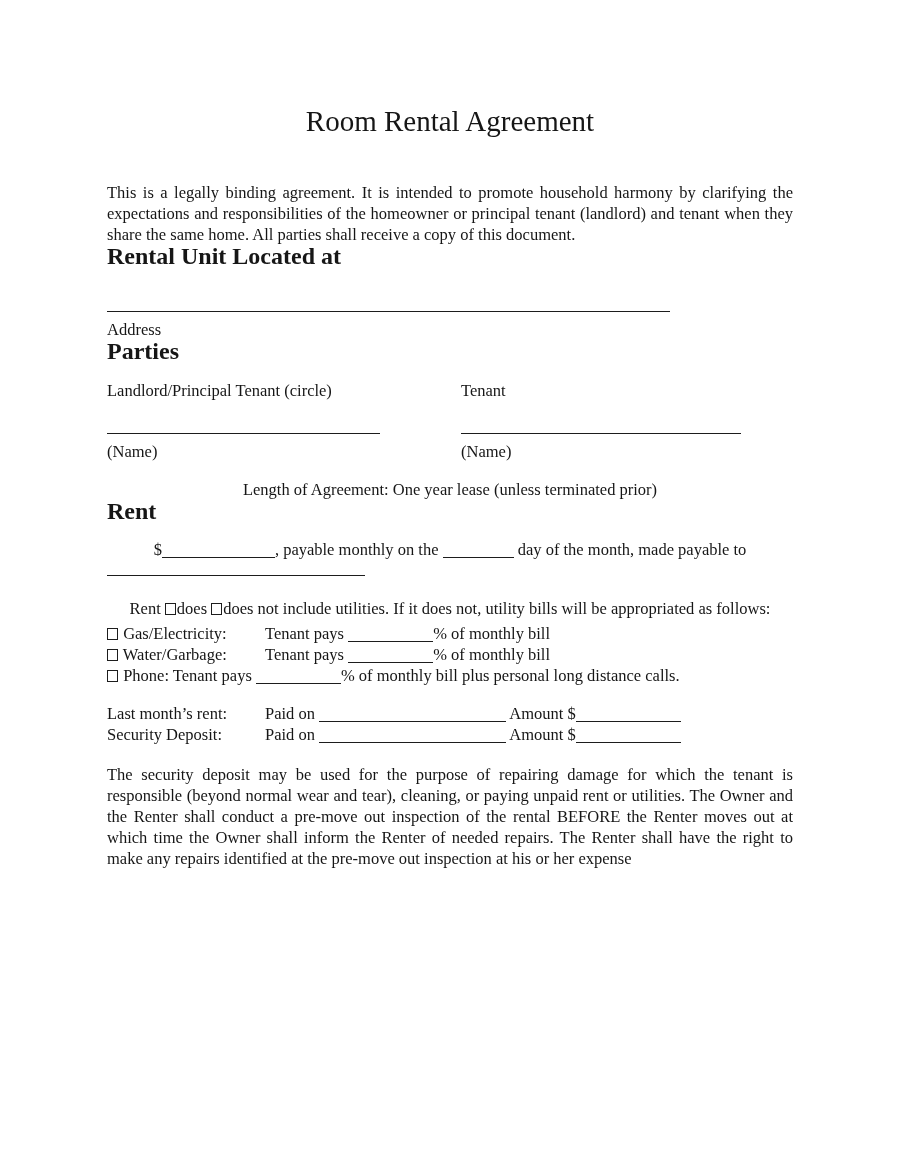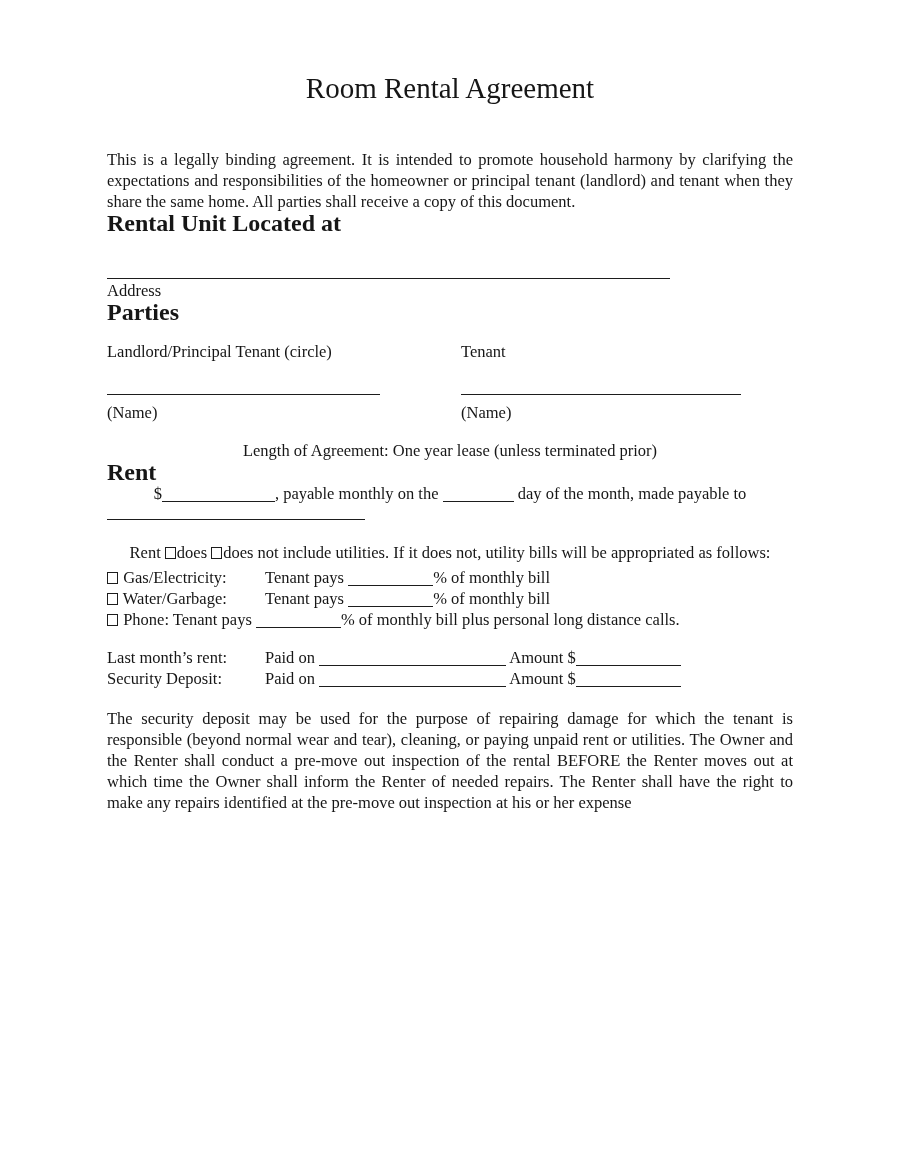--- a/index.html
+++ b/index.html
@@ -5,21 +5,21 @@
   html, body {
     margin: 0;
     padding: 0;
     background: #ffffff;
   }
   .page {
     position: relative;
     width: 900px;
     height: 924px;
     box-sizing: border-box;
-    padding: 70px 107px 0 107px;
+    padding: 103px 107px 0 107px;
     background: #ffffff;
     color: #161616;
     font-family: "Liberation Serif", serif;
     font-size: 16.5px;
     line-height: 21px;
     overflow: hidden;
   }
   h1.doc-title {
     margin: 0;
     font-size: 29px;
@@ -56,32 +56,32 @@
     box-sizing: border-box;
     border: 1.6px solid #1d1d1d;
     vertical-align: -1px;
     margin-right: 1px;
   }
 
   
   .intro          { margin-top: 43px; }
   .h-rental-unit  { margin-top: 19px; }
   .address-blank  { margin-top: 44px; width: 563px; }
-  .address-label  { margin-top: 1px; }
+  .address-label  { margin-top: 7px; }
   .h-parties      { margin-top: 30px; }
   .parties-grid   { margin-top: 18px; display: flex; }
   .party-col-left { width: 318px; flex: none; }
   .party-col-right{ flex: 1; margin-left: 36px; }
   .name-blank-l   { margin-top: 32px; width: 273px; }
   .name-blank-r   { margin-top: 32px; width: 280px; }
   .name-label     { margin-top: 7px; }
   .h-terms        { margin-top: 20px; }
   .terms-line     { margin-top: 17px; }
   .h-rent         { margin-top: 22px; }
-  .rent-line      { }
+  .rent-line      { margin-top: 17px; }
   .payee-blank    { margin-top: 15px; width: 258px; }
   .utilities-intro{ margin-top: 22px; }
   .utility-list   { margin-top: 4px; }
   .u-row          { display: flex; }
   .u-label        { width: 158px; flex: none; }
   .h-deposits     { margin-top: 21px; }
   .deposit-rows   { margin-top: 17px; }
   .d-row          { display: flex; }
   .d-label        { width: 158px; flex: none; }
   .deposit-note   { margin-top: 19px; }

